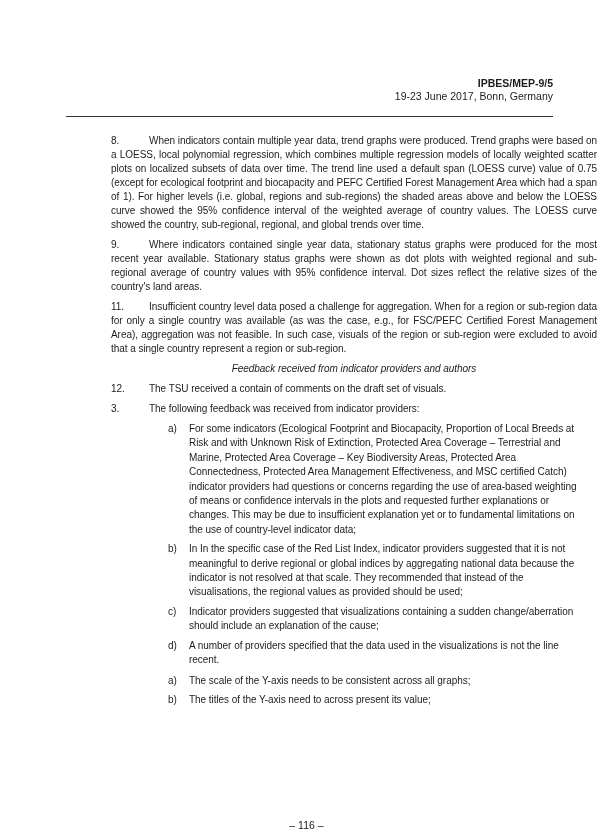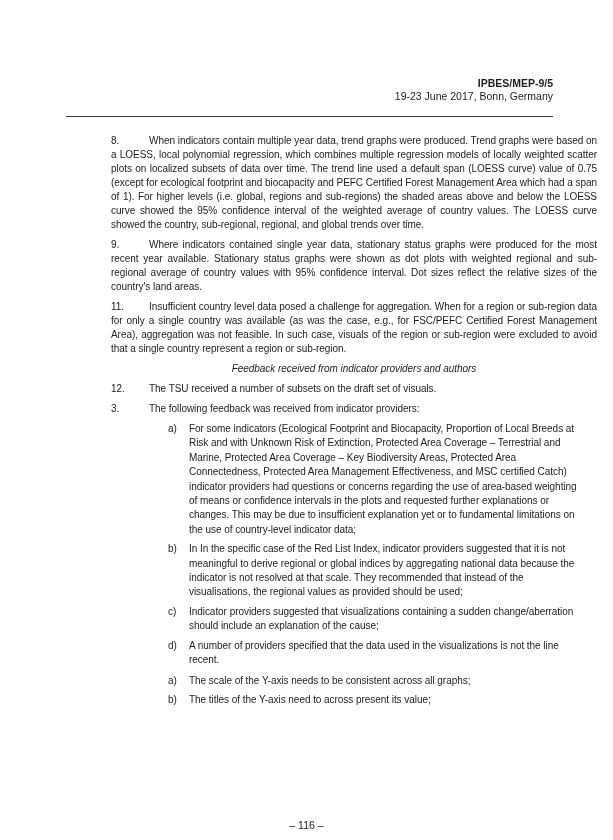--- a/index.html
+++ b/index.html
@@ -83,21 +83,21 @@
 
     <p><span class="pnum">8.</span><span>When indicators contain multiple year data, trend graphs were produced. Trend graphs were based on a LOESS, local polynomial regression, which combines multiple regression models of locally weighted scatter plots on localized subsets of data over time. The trend line used a default span (LOESS curve) value of 0.75 (except for ecological footprint and biocapacity and PEFC Certified Forest Management Area which had a span of 1). For higher levels (i.e. global, regions and sub-regions) the shaded areas above and below the LOESS curve showed the 95% confidence interval of the weighted average of country values. The LOESS curve showed the country, sub-regional, regional, and global trends over time.</span></p>
 
     <p><span class="pnum">9.</span><span>Where indicators contained single year data, stationary status graphs were produced for the most recent year available. Stationary status graphs were shown as dot plots with weighted regional and sub-regional average of country values with 95% confidence interval. Dot sizes reflect the relative sizes of the country's land areas.</span></p>
 
 
     <p><span class="pnum">11.</span><span>Insufficient country level data posed a challenge for aggregation. When for a region or sub-region data for only a single country was available (as was the case, e.g., for FSC/PEFC Certified Forest Management Area), aggregation was not feasible. In such case, visuals of the region or sub-region were excluded to avoid that a single country represent a region or sub-region.</span></p>
 
     <p class="section-heading">Feedback received from indicator providers and authors</p>
 
-    <p><span class="pnum">12.</span><span>The TSU received a number of subsets on the draft set of visuals.</span></p>
+    <p><span class="pnum">12.</span><span>The TSU received a contain of comments on the draft set of visuals.</span></p>
 
     <p><span class="pnum">3.</span><span>The following feedback was received from indicator providers:</span></p>
 
     <div class="list">
       <div class="li">
         <span class="li-label">a)</span>
         <span class="li-text">For some indicators (Ecological Footprint and Biocapacity, Proportion of Local Breeds at Risk and with Unknown Risk of Extinction, Protected Area Coverage – Terrestrial and Marine, Protected Area Coverage – Key Biodiversity Areas, Protected Area Connectedness, Protected Area Management Effectiveness, and MSC certified Catch) indicator providers had questions or concerns regarding the use of area-based weighting of means or confidence intervals in the plots and requested further explanations or changes. This may be due to insufficient explanation yet or to fundamental limitations on the use of country-level indicator data;</span>
       </div>
       <div class="li">
         <span class="li-label">b)</span>

